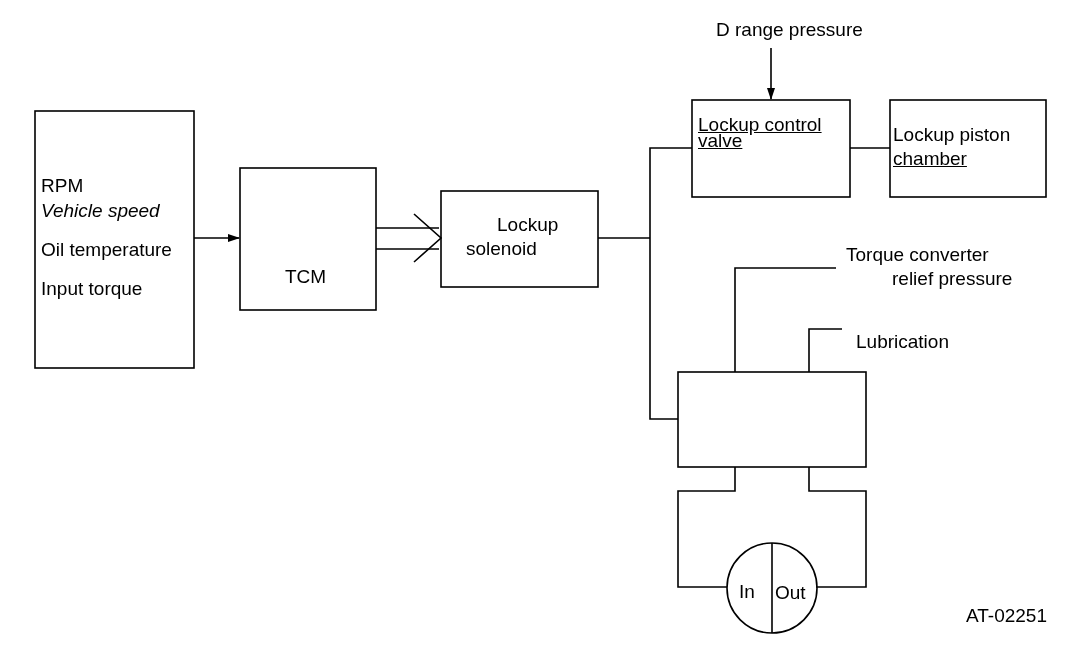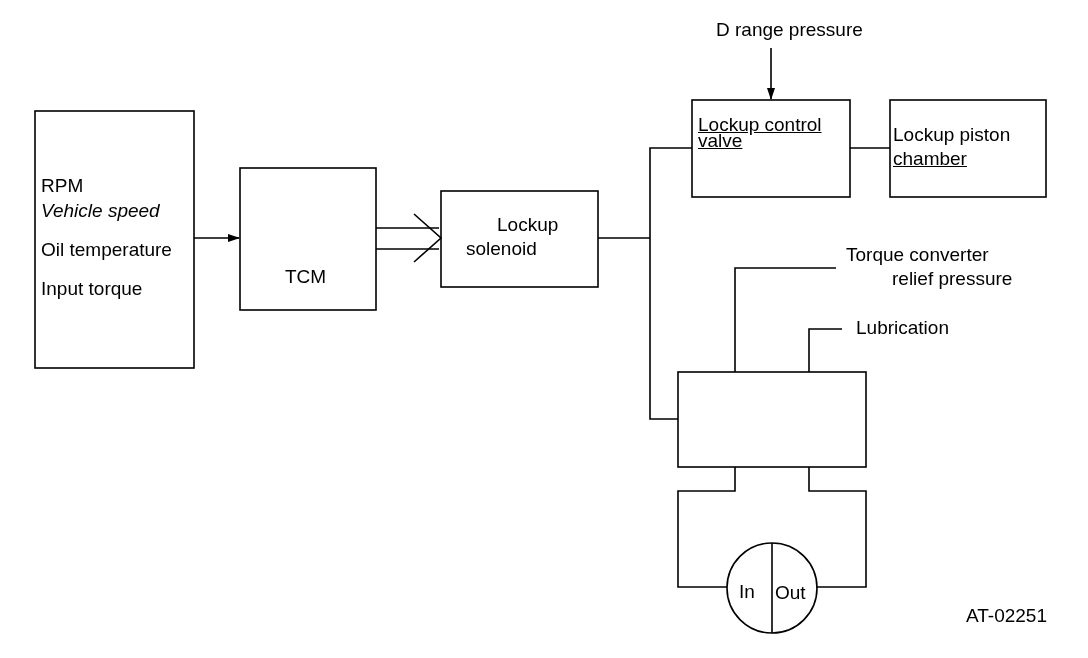--- a/index.html
+++ b/index.html
@@ -73,18 +73,18 @@
 
 <div class="lbl" style="left:698px; top:113px;text-decoration:underline;">Lockup control</div>
 <div class="lbl" style="left:698px; top:129px;text-decoration:underline;">valve</div>
 
 <div class="lbl" style="left:893px; top:123px;">Lockup piston</div>
 <div class="lbl" style="left:893px; top:147px;text-decoration:underline;">chamber</div>
 
 <div class="lbl" style="left:846px; top:243px;">Torque converter</div>
 <div class="lbl" style="left:846px; top:267px;margin-left:46px;">relief pressure</div>
 
-<div class="lbl" style="left:856px; top:316px;">Lubrication</div>
+<div class="lbl" style="left:856px; top:330px;">Lubrication</div>
 
 <div class="lbl" style="left:739px; top:580px;">In</div>
 <div class="lbl" style="left:775px; top:581px;">Out</div>
 
 <div class="lbl" style="left:966px; top:604px;text-align:right;">AT-02251</div>
 
 </body></html>

